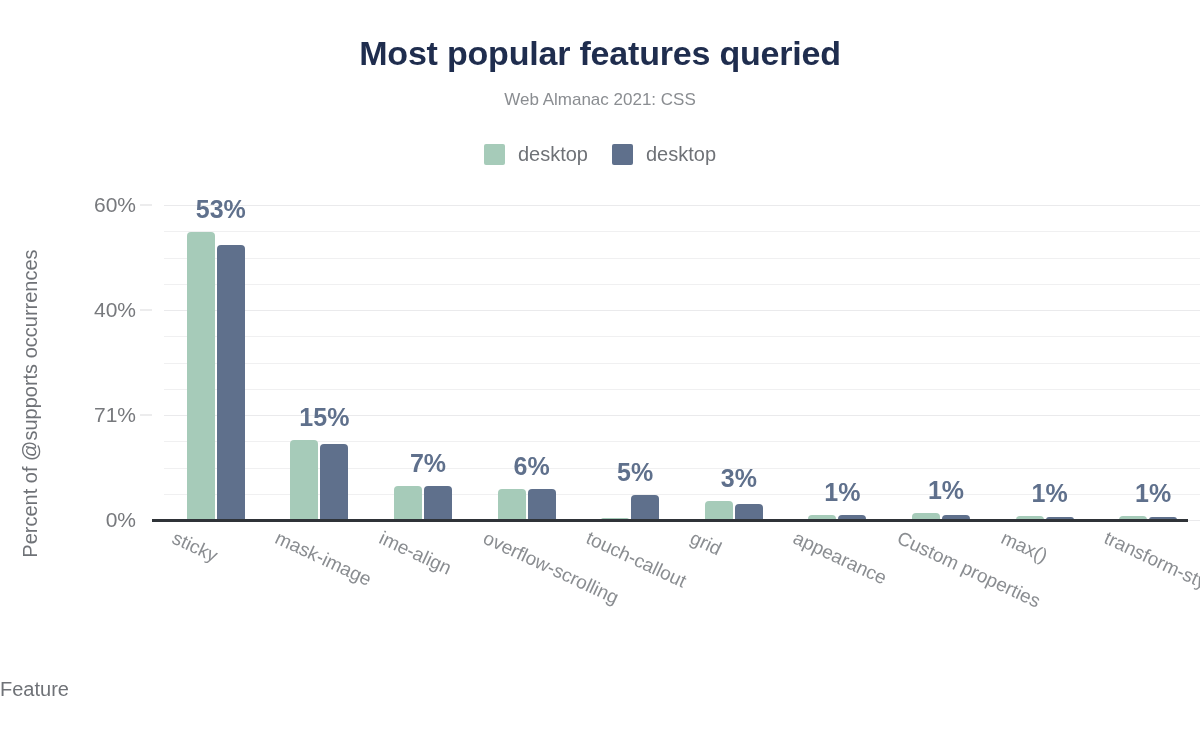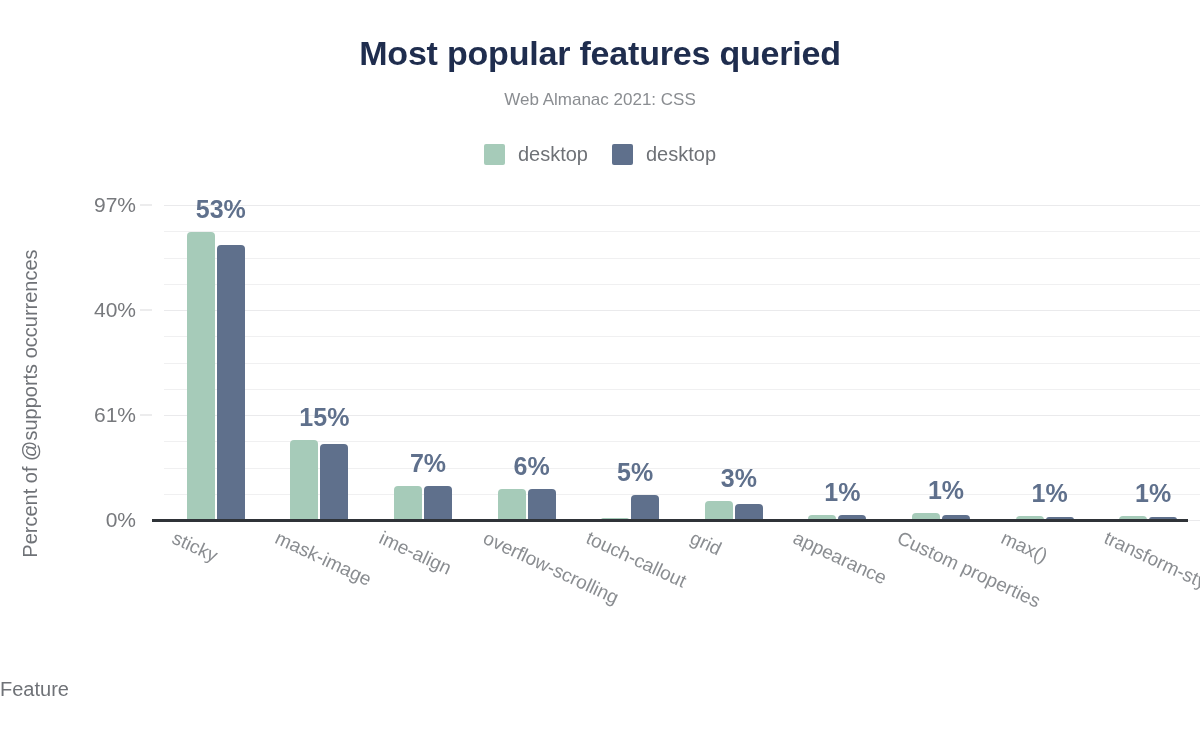--- a/index.html
+++ b/index.html
@@ -183,25 +183,25 @@
         <span class="legend-label">desktop</span>
       </div>
       <div class="legend-item">
         <span class="legend-swatch" style="background: rgb(95, 112, 140);"></span>
         <span class="legend-label">desktop</span>
       </div>
     </div>
 
   <div id="yticks">
       <div class="ytick-label" style="top: 520px;">0%</div>
-      <div class="ytick-label" style="top: 415px;">61%</div>
+      <div class="ytick-label" style="top: 415px;">71%</div>
       <div class="ytick-dash" style="top: 415px;"></div>
       <div class="ytick-label" style="top: 310px;">40%</div>
       <div class="ytick-dash" style="top: 310px;"></div>
-      <div class="ytick-label" style="top: 205px;">97%</div>
+      <div class="ytick-label" style="top: 205px;">60%</div>
       <div class="ytick-dash" style="top: 205px;"></div>
     </div>
 
   <div class="y-axis-title">Percent of @supports occurrences</div>
 
   <div class="plot" id="plot">
       <div class="gridline major" style="top: 315px;"></div>
       <div class="gridline" style="top: 288.75px;"></div>
       <div class="gridline" style="top: 262.5px;"></div>
       <div class="gridline" style="top: 236.25px;"></div>

